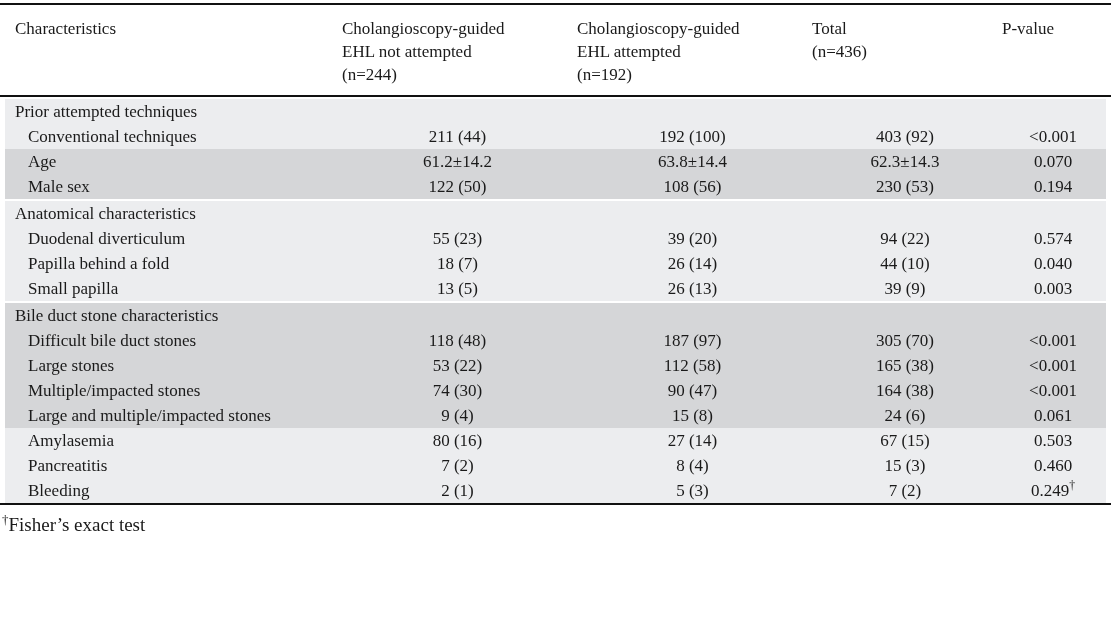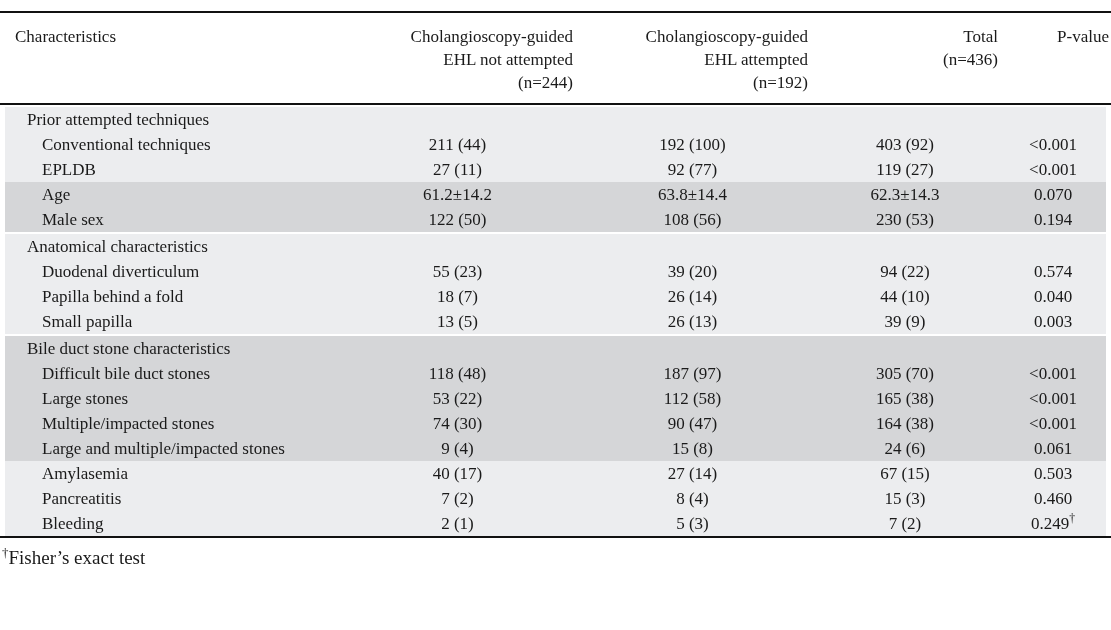--- a/index.html
+++ b/index.html
@@ -23,26 +23,25 @@
     width: 1111px;
     padding-top: 3px;
   }
   table {
     width: 1111px;
     border-collapse: separate;
     border-spacing: 0;
     table-layout: fixed;
     border-top: 2px solid var(--rule);
     border-bottom: 2px solid var(--rule);
-    margin-top: 8px;
   }
   thead th {
     font-weight: normal;
     vertical-align: top;
-    text-align: right;
+    text-align: left;
     font-size: 17px;
     line-height: 23px;
     padding: 12px 2px 9px 2px;
     border-bottom: 2px solid var(--rule);
     background: #ffffff;
   }
   thead th.first {
     text-align: left;
     padding-left: 15px;
   }
@@ -54,25 +53,25 @@
     text-align: center;
     white-space: nowrap;
   }
   tbody tr.light td { background: var(--band-light); }
   tbody tr.dark  td { background: var(--band-dark); }
   tbody td:first-child { border-left: 5px solid #ffffff; }
   tbody td:last-child  { border-right: 5px solid #ffffff; }
   tbody tr.section-start td { border-top: 2px solid #ffffff; }
   tbody td.section-title {
     text-align: left;
-    padding-left: 22px; 
+    padding-left: 10px; 
   }
   tbody td.label {
     text-align: left;
-    padding-left: 37px; 
+    padding-left: 23px; 
   }
   sup {
     font-size: 68%;
     vertical-align: super;
     line-height: 0;
   }
   .footnote {
     font-size: 19px;
     line-height: 19px;
     padding: 10px 0 0 2px;
@@ -119,27 +118,20 @@
         <tr class="light section-start">
           <td colspan="5" class="section-title">Prior attempted techniques</td>
         </tr>
         <tr class="light">
           <td class="label">Conventional techniques</td>
           <td>211 (44)</td>
           <td>192 (100)</td>
           <td>403 (92)</td>
           <td>&lt;0.001</td>
         </tr>
-        <tr class="light">
-          <td class="label">EPLDB</td>
-          <td>27 (11)</td>
-          <td>92 (77)</td>
-          <td>119 (27)</td>
-          <td>&lt;0.001</td>
-        </tr>
         <tr class="dark">
           <td class="label">Age</td>
           <td>61.2±14.2</td>
           <td>63.8±14.4</td>
           <td>62.3±14.3</td>
           <td>0.070</td>
         </tr>
         <tr class="dark">
           <td class="label">Male sex</td>
           <td>122 (50)</td>
@@ -197,21 +189,21 @@
         </tr>
         <tr class="dark">
           <td class="label">Large and multiple/impacted stones</td>
           <td>9 (4)</td>
           <td>15 (8)</td>
           <td>24 (6)</td>
           <td>0.061</td>
         </tr>
         <tr class="light">
           <td class="label">Amylasemia</td>
-          <td>40 (17)</td>
+          <td>80 (16)</td>
           <td>27 (14)</td>
           <td>67 (15)</td>
           <td>0.503</td>
         </tr>
         <tr class="light">
           <td class="label">Pancreatitis</td>
           <td>7 (2)</td>
           <td>8 (4)</td>
           <td>15 (3)</td>
           <td>0.460</td>

